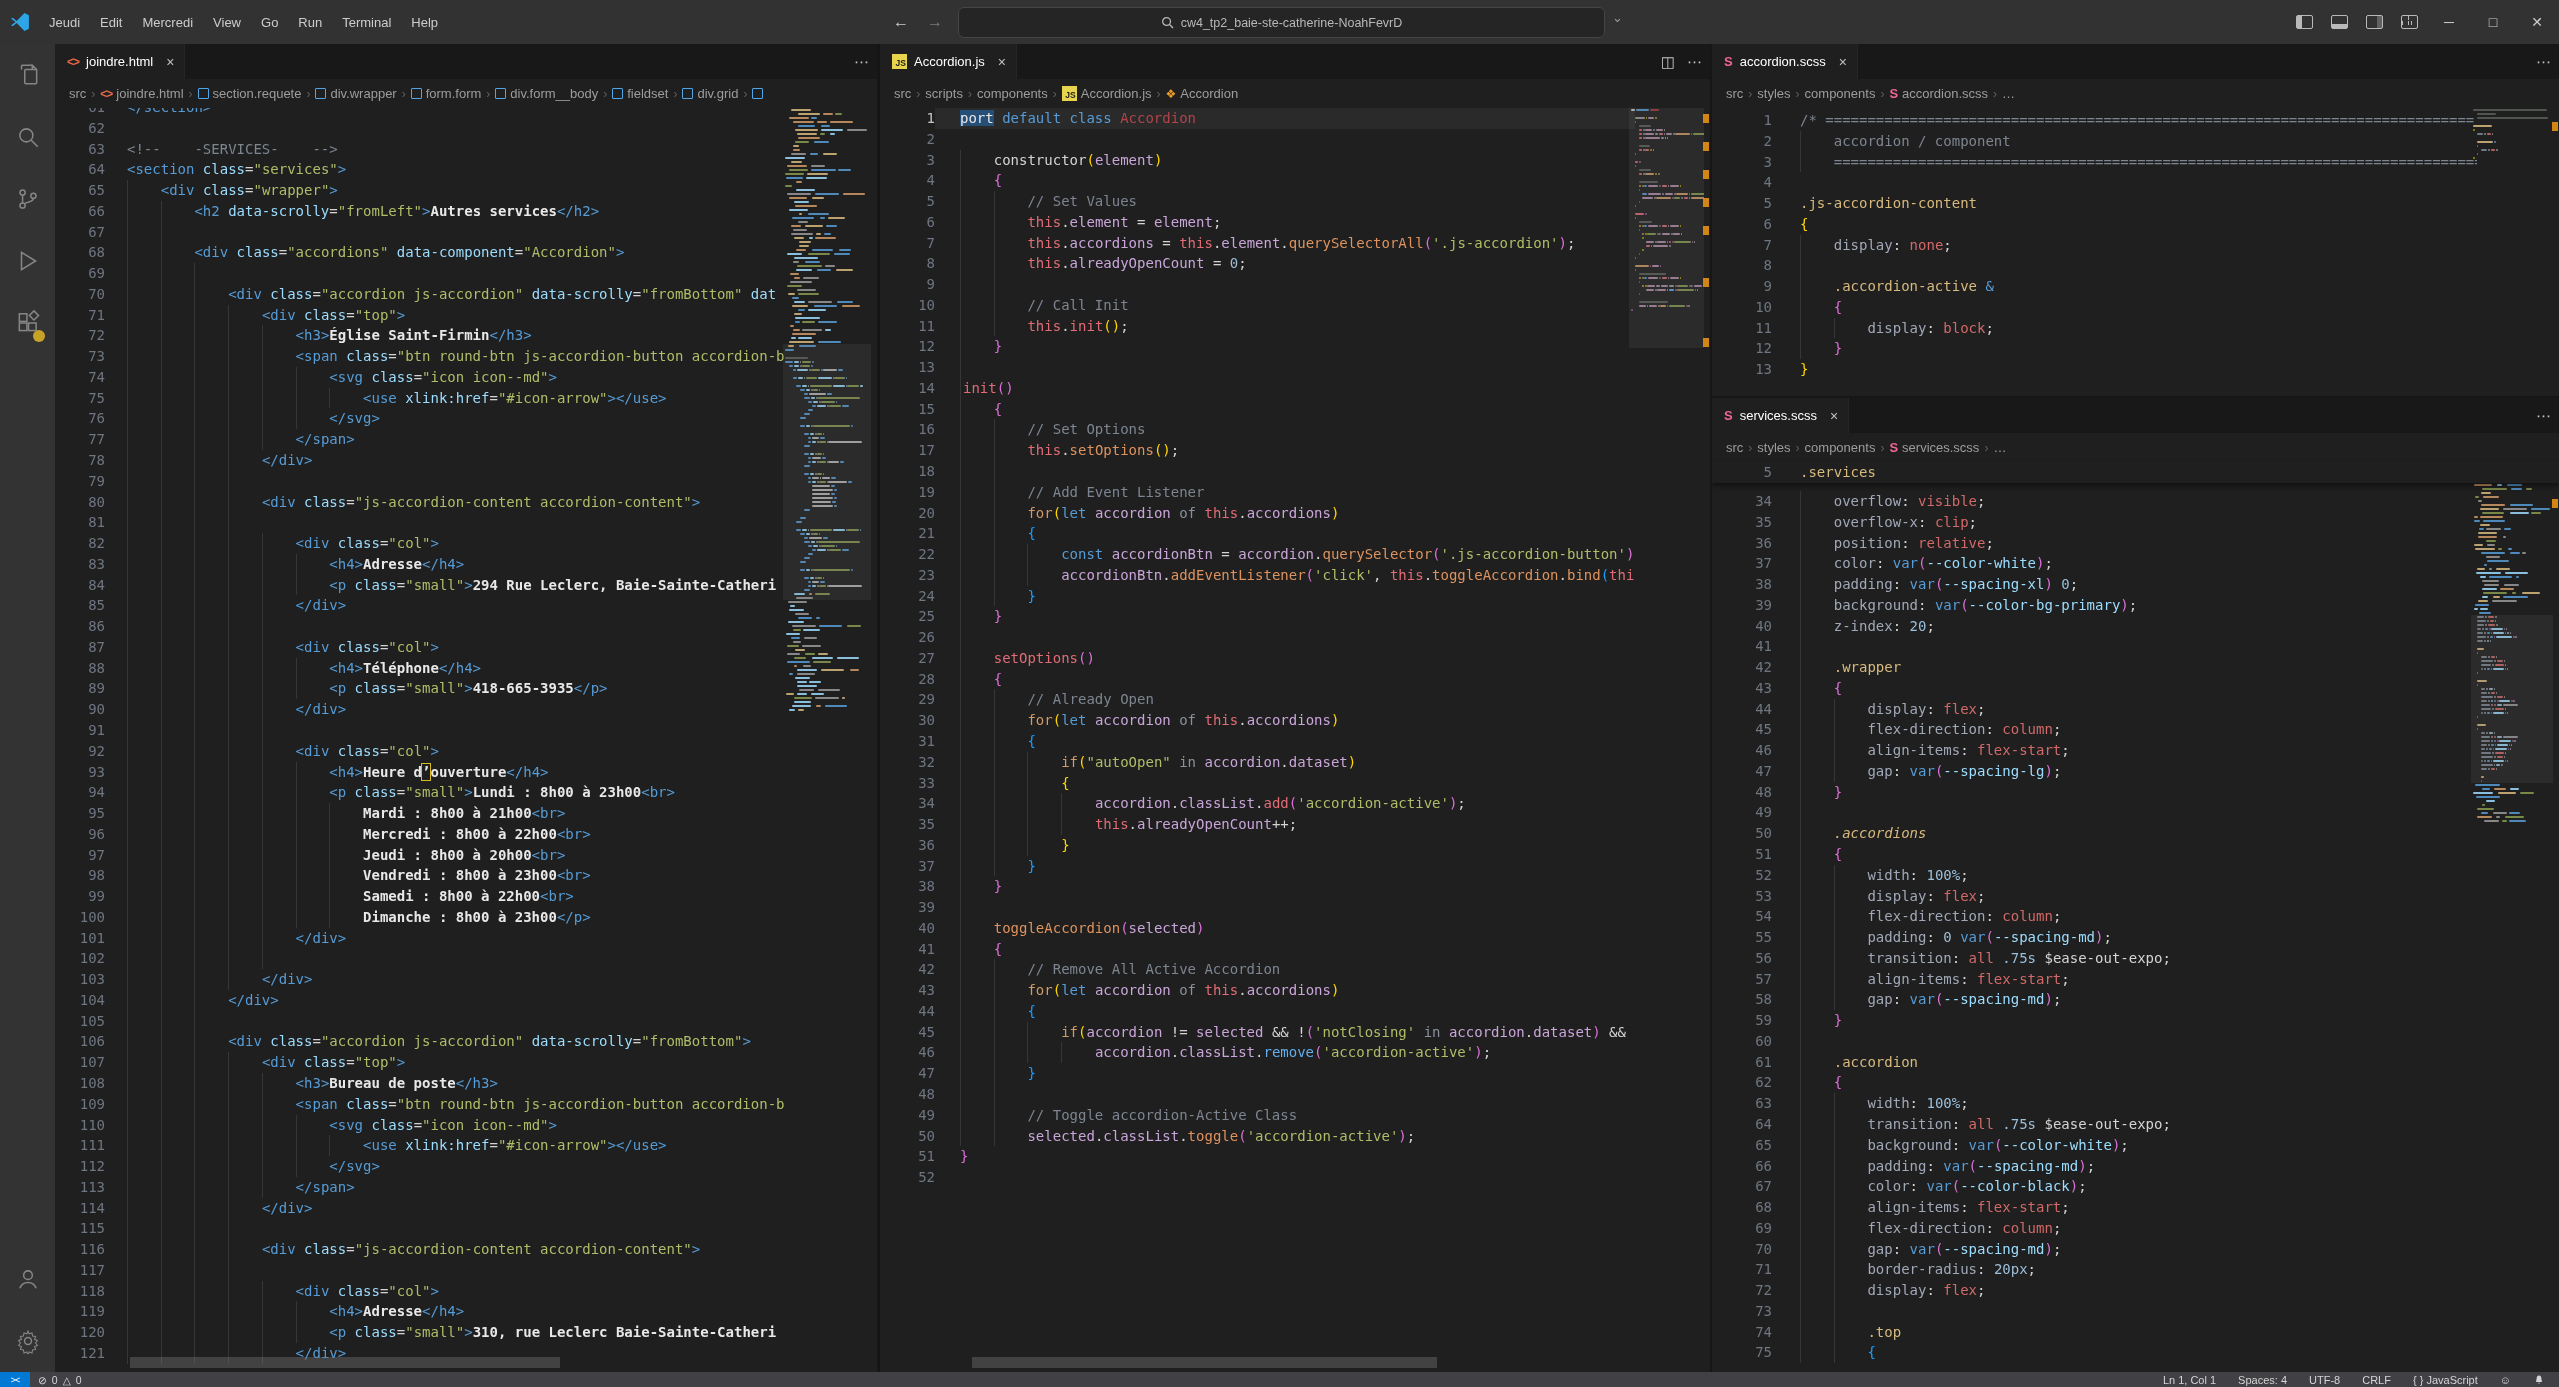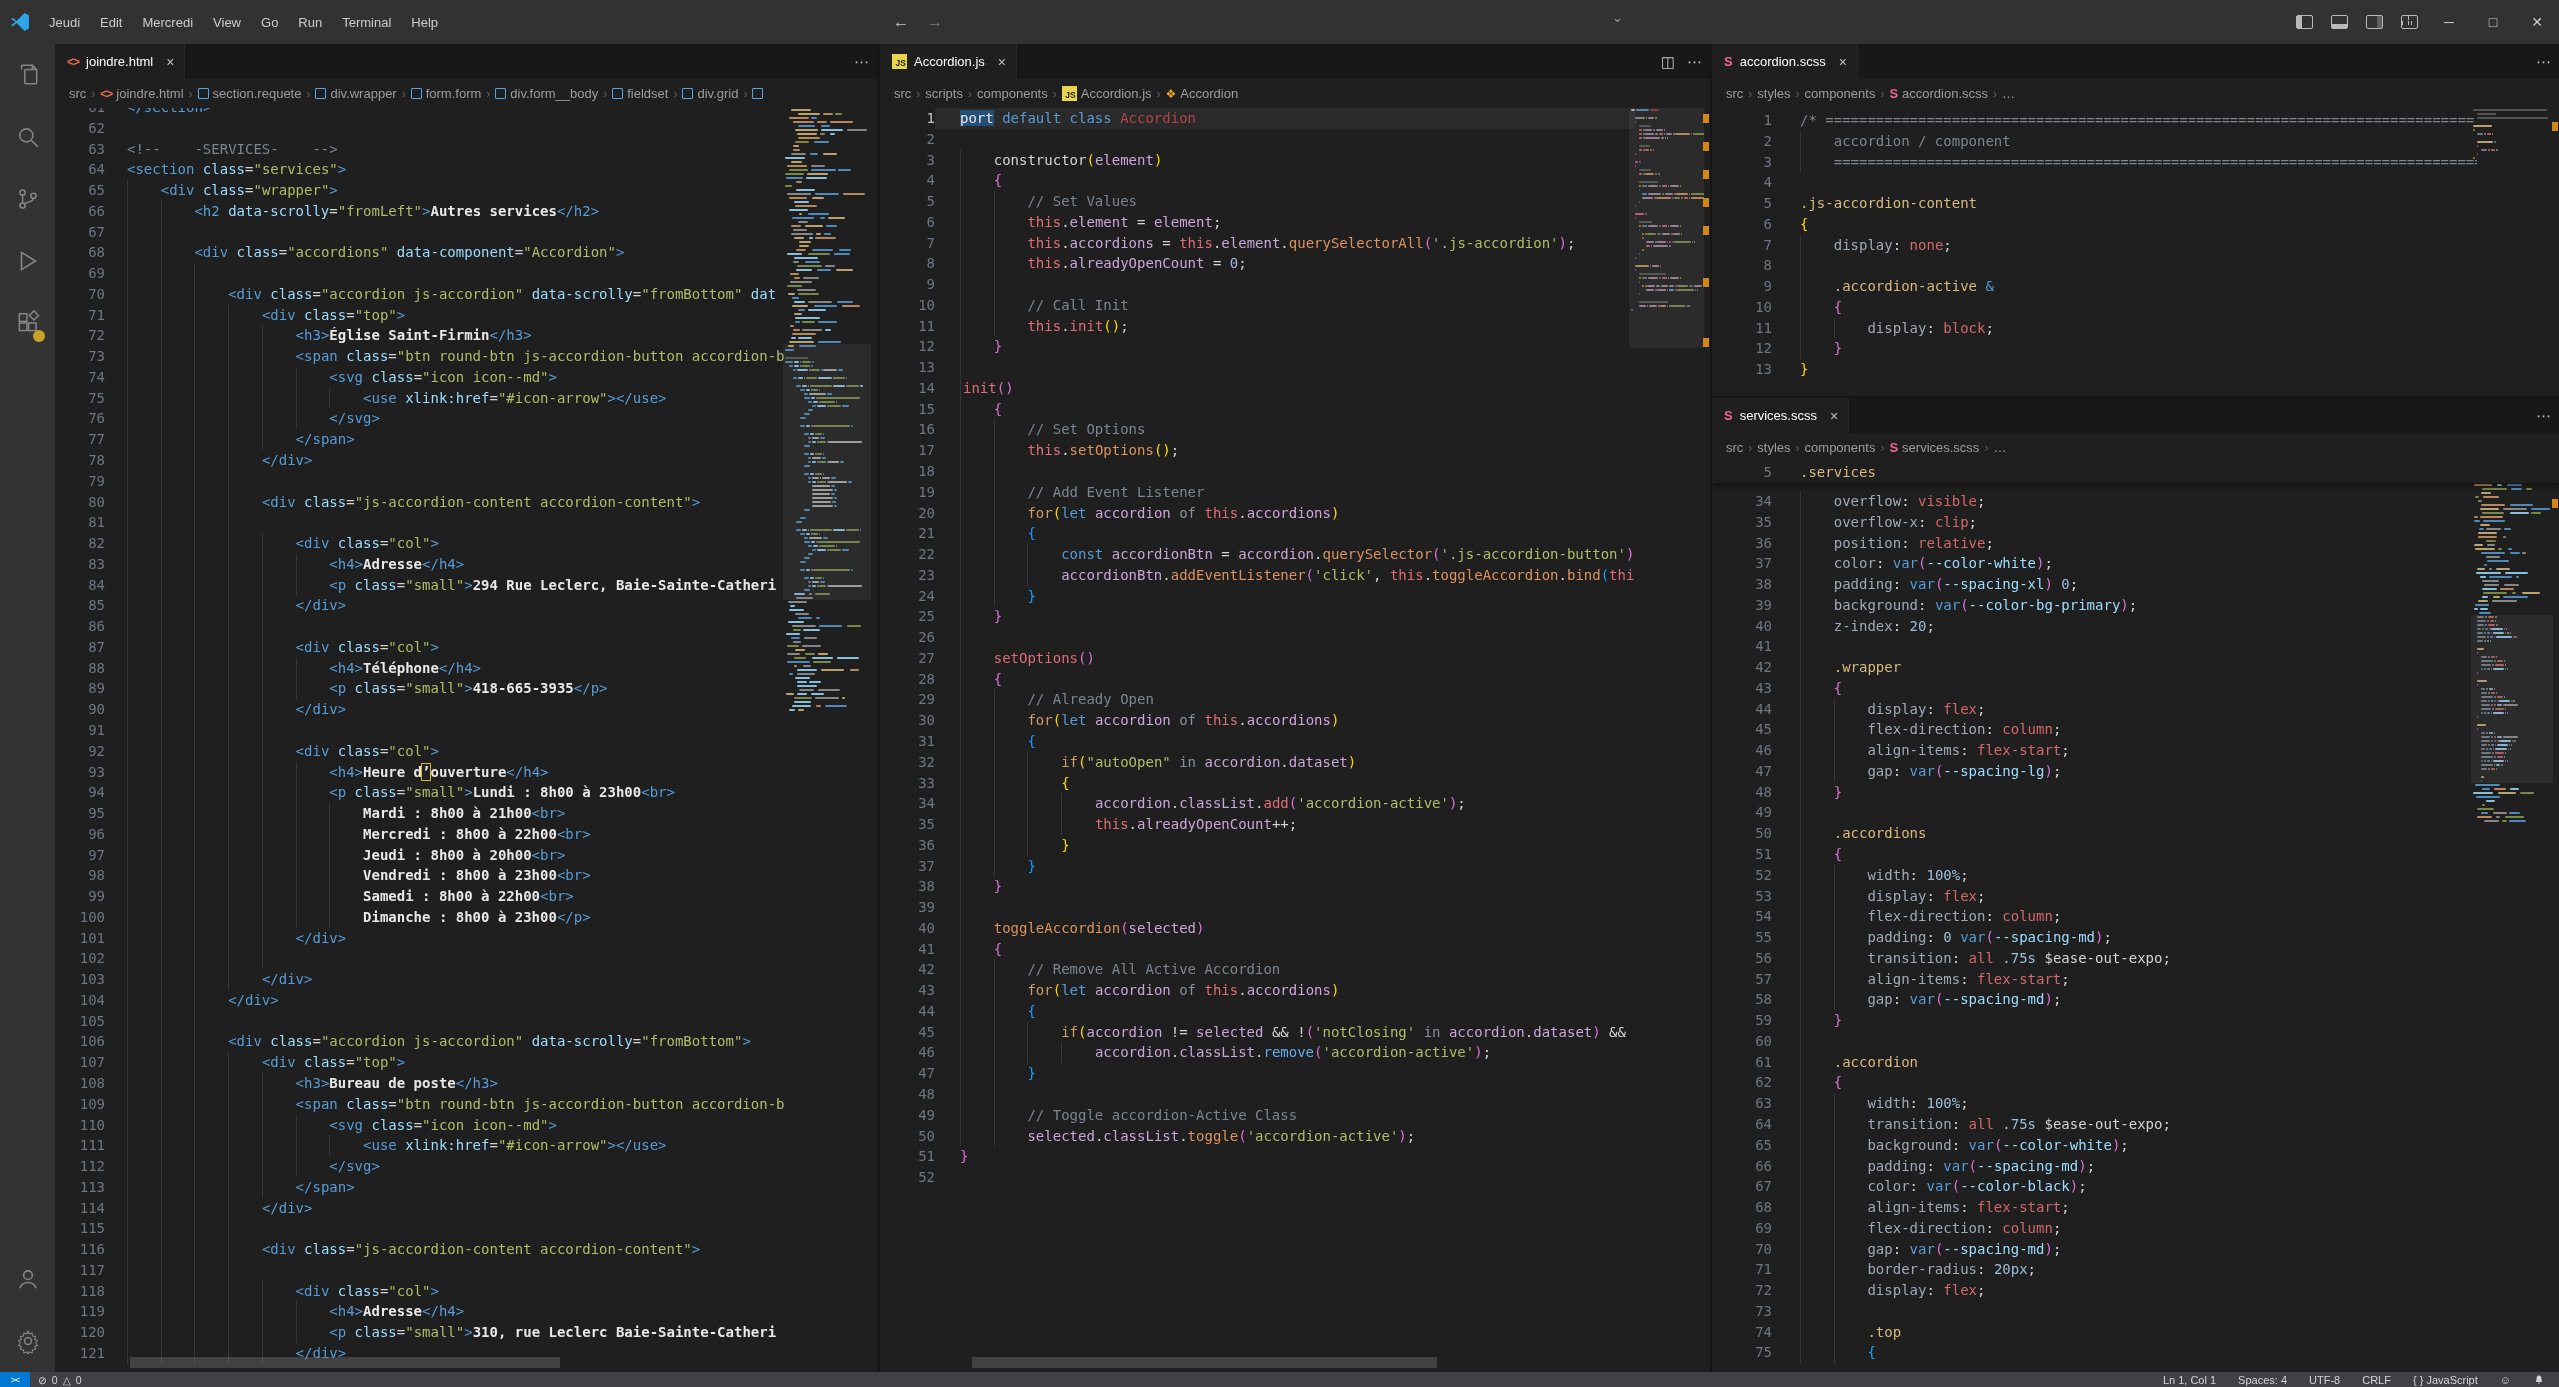--- a/index.html
+++ b/index.html
@@ -132,20 +132,27 @@
       <div class="menu-item">View</div>
       <div class="menu-item">Go</div>
       <div class="menu-item">Run</div>
       <div class="menu-item">Terminal</div>
       <div class="menu-item">Help</div>
     </div>
   <div id="nav-arrows">
     <span>←</span>
     <span class="dim">→</span>
   </div>
+  <div id="searchbox">
+    <svg width="13" height="13" viewBox="0 0 14 14">
+      <circle cx="6" cy="6" r="4.2" fill="none" stroke="#b8b8b8" stroke-width="1.4"></circle>
+      <line x1="9.2" y1="9.2" x2="13" y2="13" stroke="#b8b8b8" stroke-width="1.4"></line>
+    </svg>
+    <span>cw4_tp2_baie-ste-catherine-NoahFevrD</span>
+  </div>
   <span id="search-extra">⌄</span>
   <div id="win-icons">
     <span class="layicon l1">
         <i></i>
       </span>
     <span class="layicon l2">
         <i></i>
       </span>
     <span class="layicon l3">
         <i></i>
@@ -1655,21 +1662,21 @@
         <div class="row"><span class="guide" style="left: 28px;"></span><span style="margin-left: 61.72px; display: inline-block;"><span class="tk-pr">z-index</span><span class="tk-p">: </span><span class="tk-n">20</span><span class="tk-p">;</span></span></div>
         <div class="row"><span class="guide" style="left: 28px;"></span><span style="margin-left: 61.72px; display: inline-block;"></span></div>
         <div class="row"><span class="guide" style="left: 28px;"></span><span style="margin-left: 61.72px; display: inline-block;"><span class="tk-sel">.wrapper</span></span></div>
         <div class="row"><span class="guide" style="left: 28px;"></span><span style="margin-left: 61.72px; display: inline-block;"><span class="tk-b2">{</span></span></div>
         <div class="row"><span class="guide" style="left: 28px;"></span><span class="guide" style="left: 61.72px;"></span><span style="margin-left: 95.44px; display: inline-block;"><span class="tk-pr">display</span><span class="tk-p">: </span><span class="tk-vl">flex</span><span class="tk-p">;</span></span></div>
         <div class="row"><span class="guide" style="left: 28px;"></span><span class="guide" style="left: 61.72px;"></span><span style="margin-left: 95.44px; display: inline-block;"><span class="tk-pr">flex-direction</span><span class="tk-p">: </span><span class="tk-vl">column</span><span class="tk-p">;</span></span></div>
         <div class="row"><span class="guide" style="left: 28px;"></span><span class="guide" style="left: 61.72px;"></span><span style="margin-left: 95.44px; display: inline-block;"><span class="tk-pr">align-items</span><span class="tk-p">: </span><span class="tk-vl">flex-start</span><span class="tk-p">;</span></span></div>
         <div class="row"><span class="guide" style="left: 28px;"></span><span class="guide" style="left: 61.72px;"></span><span style="margin-left: 95.44px; display: inline-block;"><span class="tk-pr">gap</span><span class="tk-p">: </span><span class="tk-k">var</span><span class="tk-b2">(</span><span class="tk-cv">--spacing-lg</span><span class="tk-b2">)</span><span class="tk-p">;</span></span></div>
         <div class="row"><span class="guide" style="left: 28px;"></span><span style="margin-left: 61.72px; display: inline-block;"><span class="tk-b2">}</span></span></div>
         <div class="row"><span class="guide" style="left: 28px;"></span><span style="margin-left: 61.72px; display: inline-block;"></span></div>
-        <div class="row"><span class="guide" style="left: 28px;"></span><span style="margin-left: 61.72px; display: inline-block;"><span class="tk-sel">.accordions</span></span></div>
+        <div class="row"><span class="guide" style="left: 28px;"></span><span style="margin-left: 61.72px; display: inline-block; font-style: italic;"><span class="tk-sel">.accordions</span></span></div>
         <div class="row"><span class="guide" style="left: 28px;"></span><span style="margin-left: 61.72px; display: inline-block;"><span class="tk-b2">{</span></span></div>
         <div class="row"><span class="guide" style="left: 28px;"></span><span class="guide" style="left: 61.72px;"></span><span style="margin-left: 95.44px; display: inline-block;"><span class="tk-pr">width</span><span class="tk-p">: </span><span class="tk-n">100%</span><span class="tk-p">;</span></span></div>
         <div class="row"><span class="guide" style="left: 28px;"></span><span class="guide" style="left: 61.72px;"></span><span style="margin-left: 95.44px; display: inline-block;"><span class="tk-pr">display</span><span class="tk-p">: </span><span class="tk-vl">flex</span><span class="tk-p">;</span></span></div>
         <div class="row"><span class="guide" style="left: 28px;"></span><span class="guide" style="left: 61.72px;"></span><span style="margin-left: 95.44px; display: inline-block;"><span class="tk-pr">flex-direction</span><span class="tk-p">: </span><span class="tk-vl">column</span><span class="tk-p">;</span></span></div>
         <div class="row"><span class="guide" style="left: 28px;"></span><span class="guide" style="left: 61.72px;"></span><span style="margin-left: 95.44px; display: inline-block;"><span class="tk-pr">padding</span><span class="tk-p">: </span><span class="tk-n">0 </span><span class="tk-k">var</span><span class="tk-b2">(</span><span class="tk-cv">--spacing-md</span><span class="tk-b2">)</span><span class="tk-p">;</span></span></div>
         <div class="row"><span class="guide" style="left: 28px;"></span><span class="guide" style="left: 61.72px;"></span><span style="margin-left: 95.44px; display: inline-block;"><span class="tk-pr">transition</span><span class="tk-p">: </span><span class="tk-vl">all</span><span class="tk-n"> .75s</span><span class="tk-p"> $ease-out-expo;</span></span></div>
         <div class="row"><span class="guide" style="left: 28px;"></span><span class="guide" style="left: 61.72px;"></span><span style="margin-left: 95.44px; display: inline-block;"><span class="tk-pr">align-items</span><span class="tk-p">: </span><span class="tk-vl">flex-start</span><span class="tk-p">;</span></span></div>
         <div class="row"><span class="guide" style="left: 28px;"></span><span class="guide" style="left: 61.72px;"></span><span style="margin-left: 95.44px; display: inline-block;"><span class="tk-pr">gap</span><span class="tk-p">: </span><span class="tk-k">var</span><span class="tk-b2">(</span><span class="tk-cv">--spacing-md</span><span class="tk-b2">)</span><span class="tk-p">;</span></span></div>
         <div class="row"><span class="guide" style="left: 28px;"></span><span style="margin-left: 61.72px; display: inline-block;"><span class="tk-b2">}</span></span></div>
         <div class="row"><span class="guide" style="left: 28px;"></span><span style="margin-left: 61.72px; display: inline-block;"></span></div>

